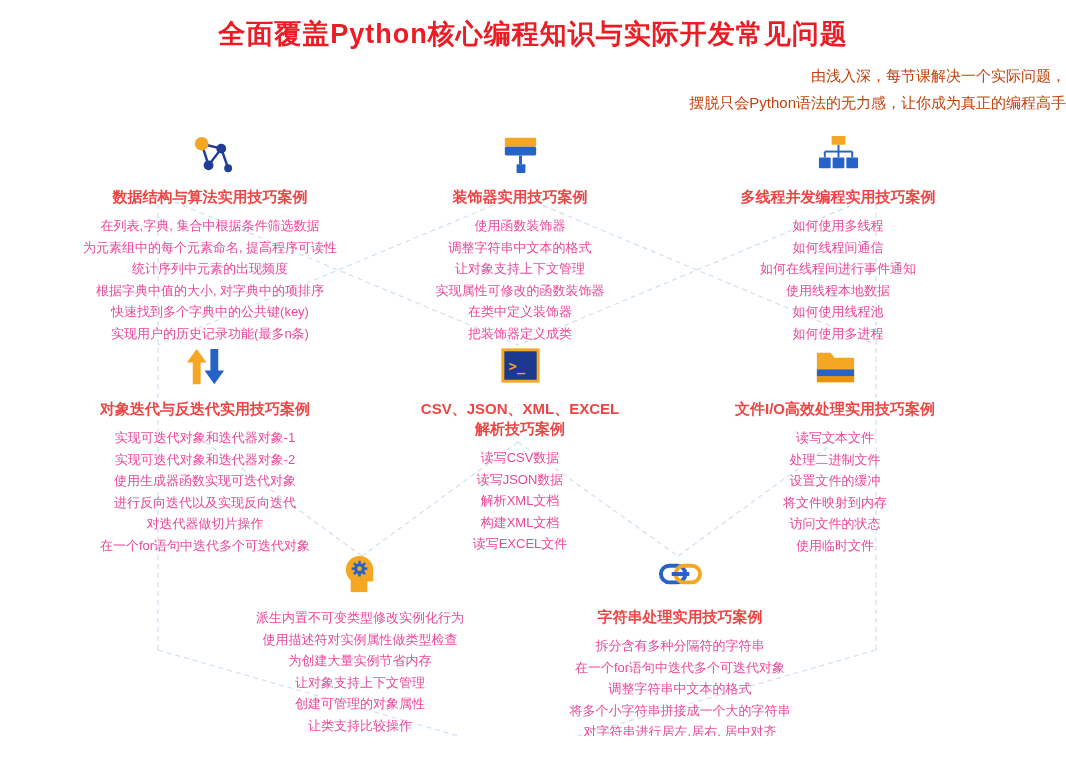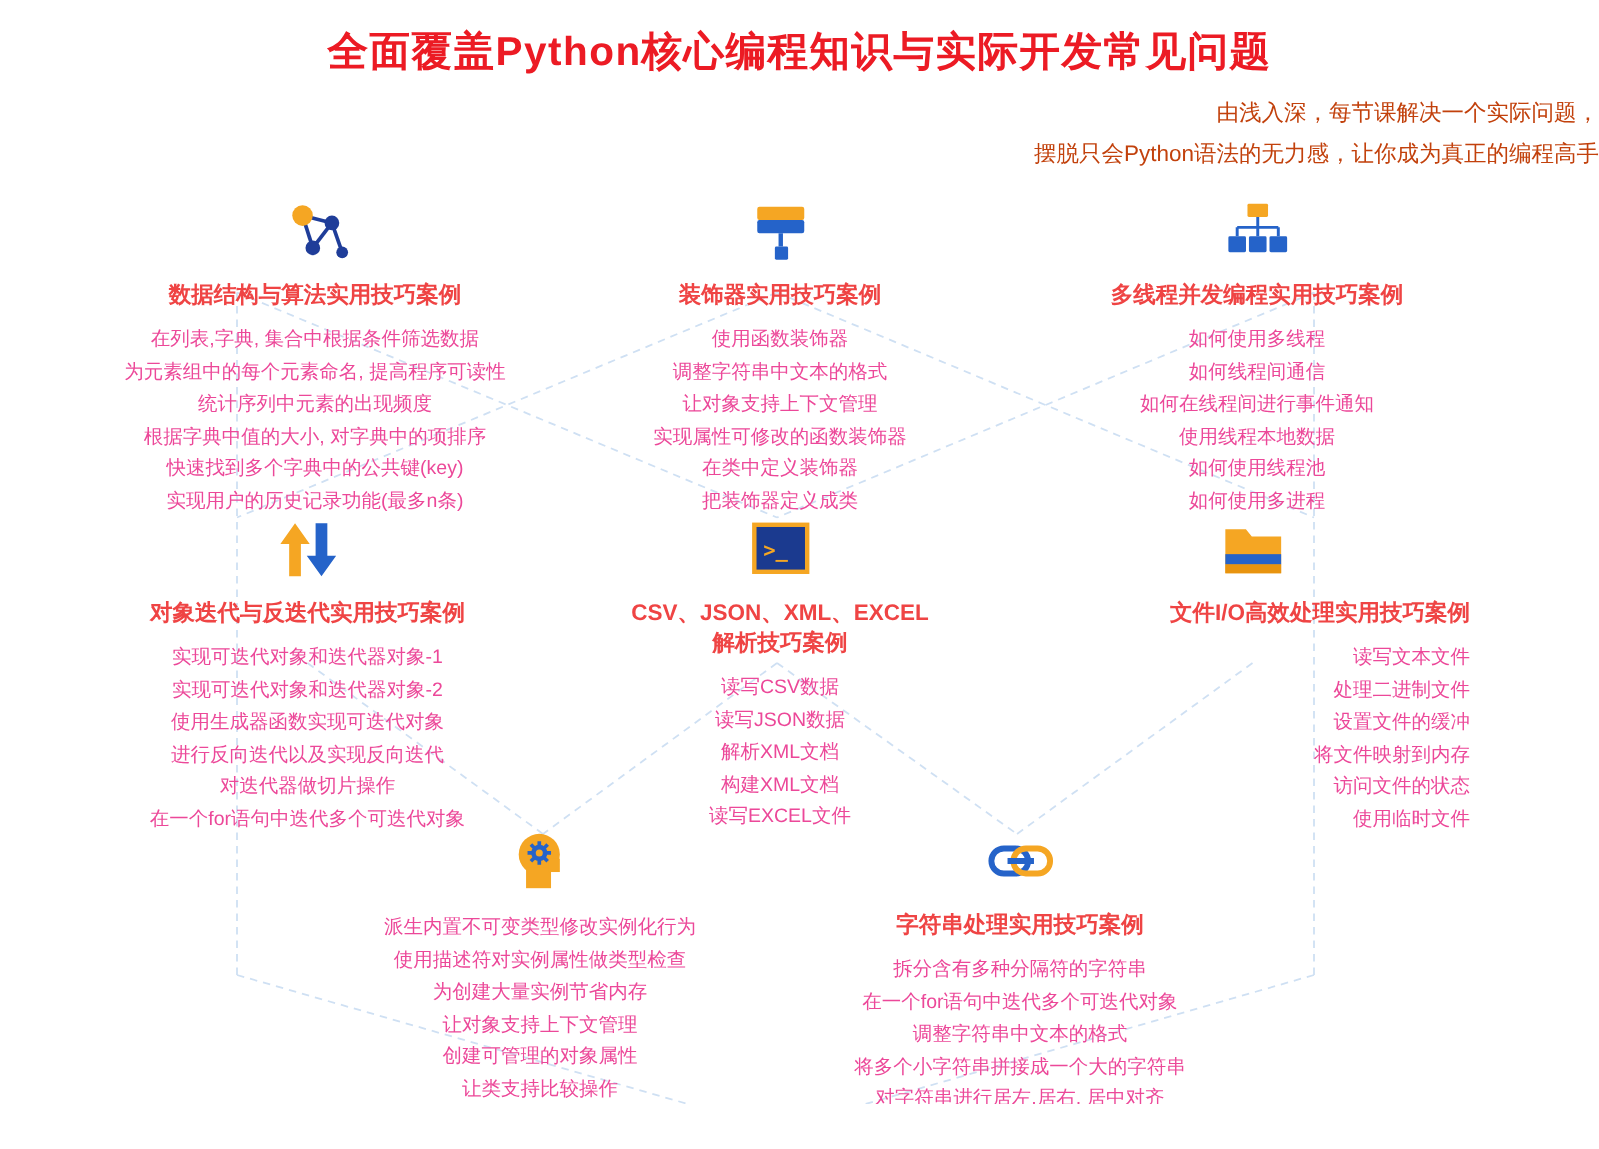--- a/index.html
+++ b/index.html
@@ -156,21 +156,21 @@
     <h3 class="module-title">解析技巧案例</h3>
     <div class="module-items">
         <div class="module-item">读写CSV数据</div>
         <div class="module-item">读写JSON数据</div>
         <div class="module-item">解析XML文档</div>
         <div class="module-item">构建XML文档</div>
         <div class="module-item">读写EXCEL文件</div>
       </div>
   </section>
 
-  <section class="module" style="left:690px; top:340px; width:290px;text-align:right;">
+  <section class="module" style="left:690px; top:340px; width:290px;">
     <div class="module-icon">
       <svg viewBox="0 0 48 48">
         <path d="M5,10 h14 l4,5 h20 v25 h-38 z" fill="#f5a623"></path>
         <rect x="5" y="27" width="38" height="7" fill="#2563c9"></rect>
         <rect x="5" y="34" width="38" height="6" fill="#e8940f"></rect>
       </svg>
     </div>
     <h3 class="module-title">文件I/O高效处理实用技巧案例</h3>
     <div class="module-items">
         <div class="module-item">读写文本文件</div>

